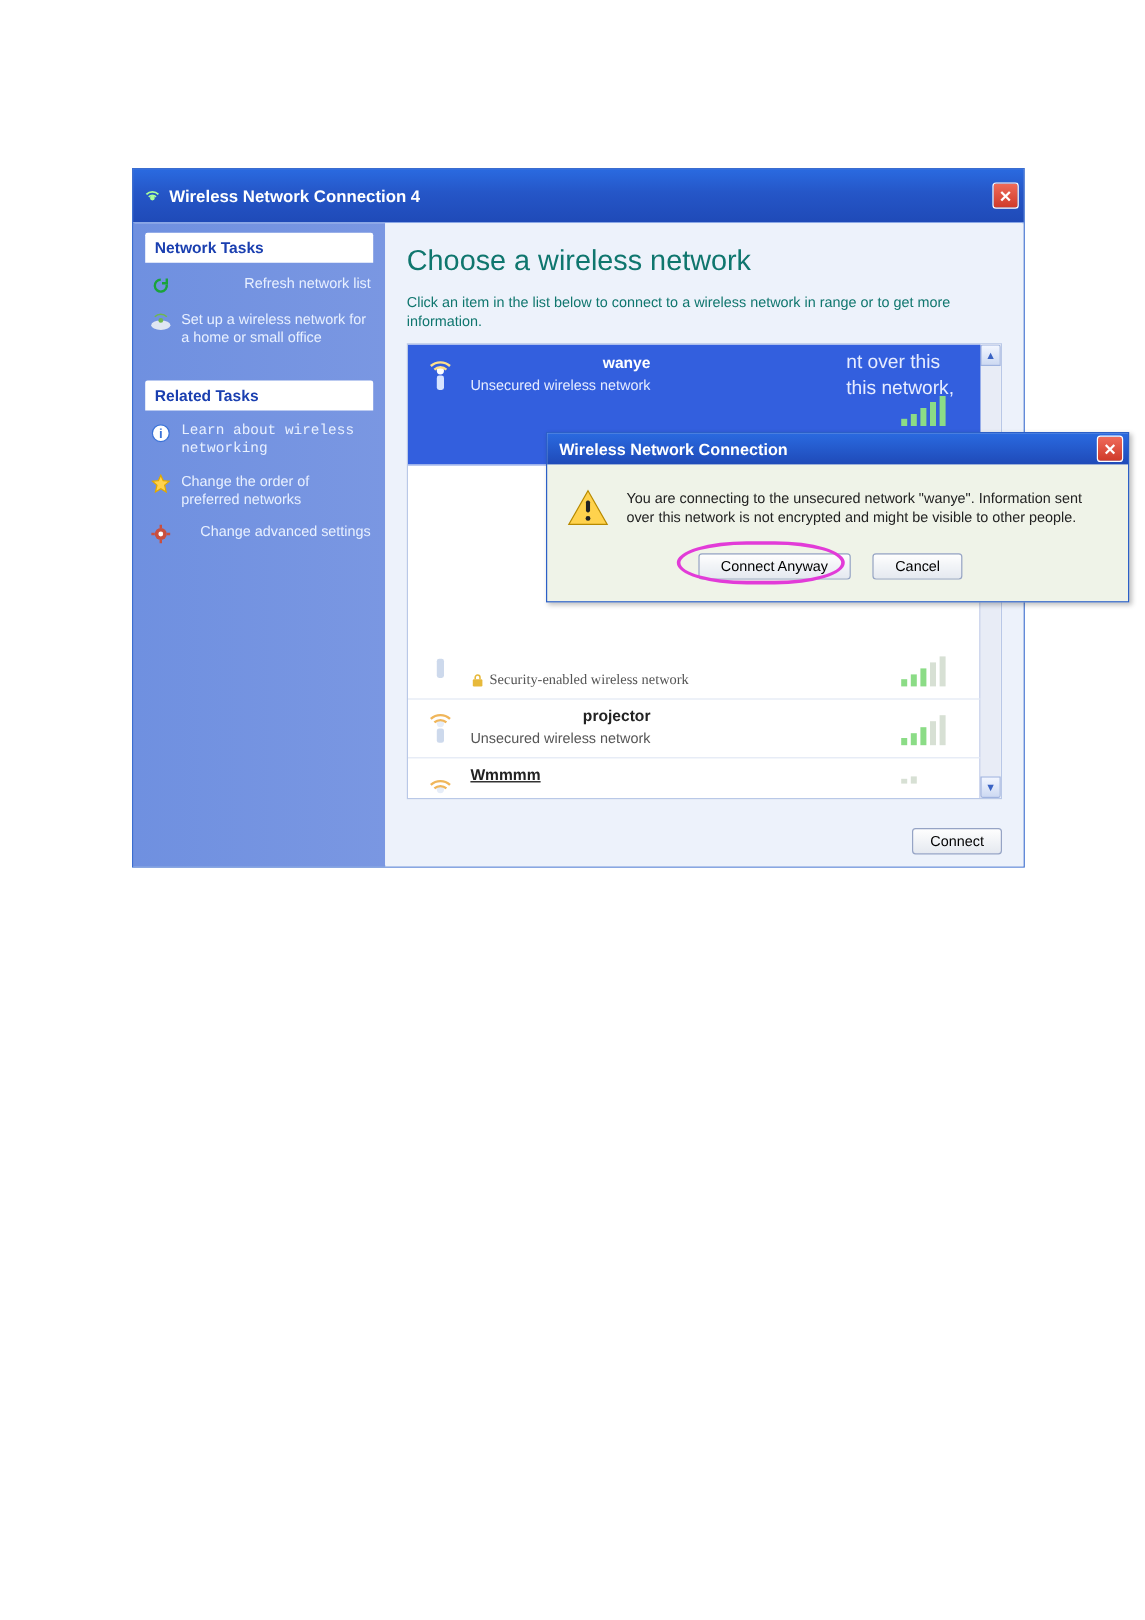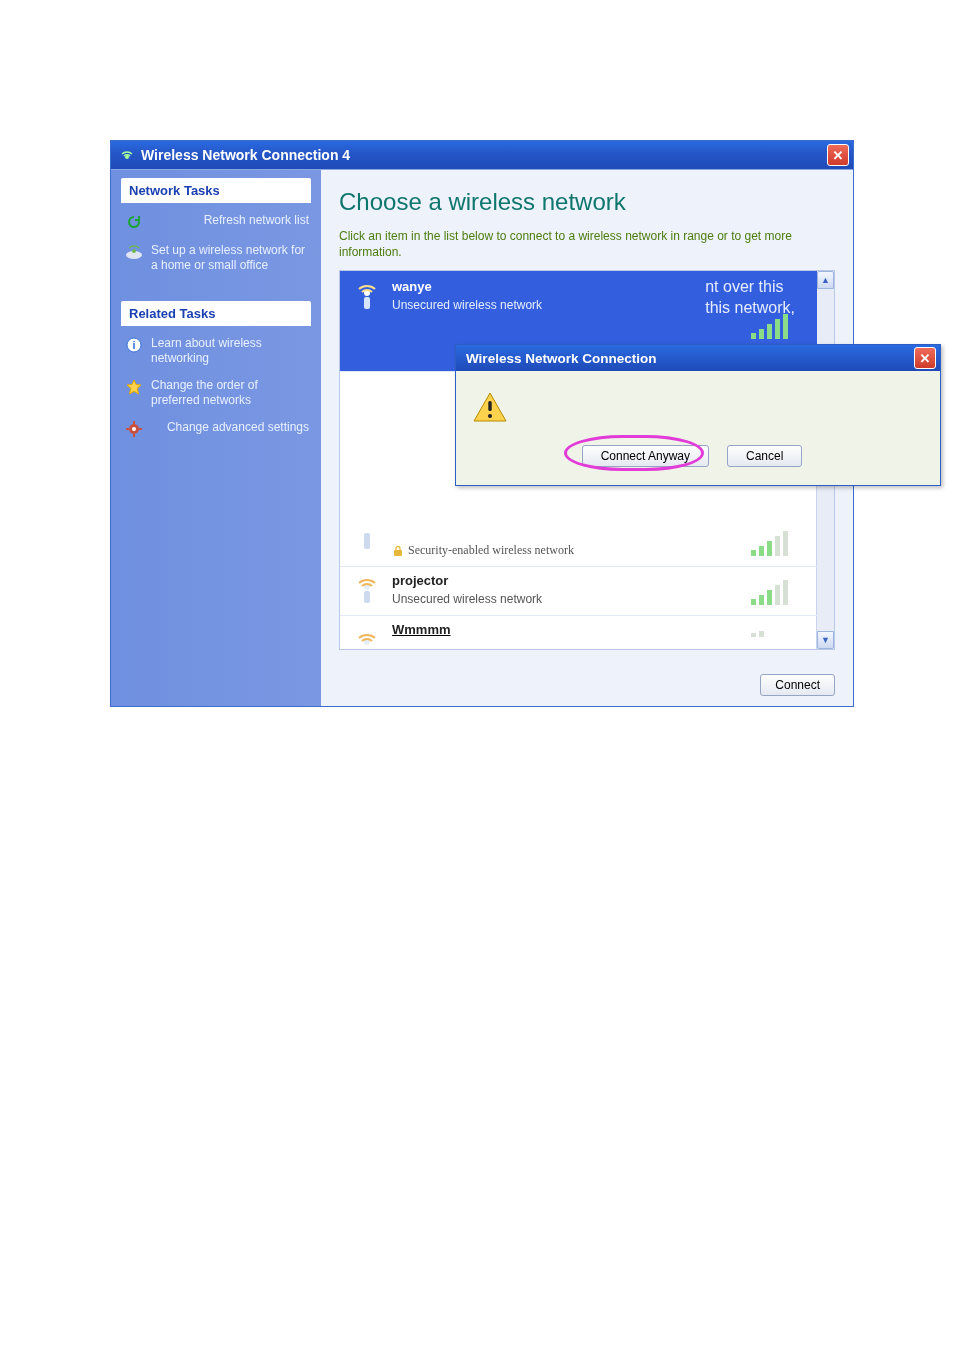--- a/index.html
+++ b/index.html
@@ -15,21 +15,21 @@
   .canvas {
     padding: 140px 100px 0 110px;
   }
   .window {
     width: 742px;
     border: 1px solid #3b6dcf;
     background: #ffffff;
     box-shadow: 0 0 0 1px #2b5fc7 inset;
   }
   .titlebar {
-    height: 28px;
+    height: 44px;
     background: linear-gradient(to bottom, #2a6ae0 0%, #2556c7 45%, #1f4ab8 100%);
     display: flex;
     align-items: center;
     color: #ffffff;
     font-weight: bold;
     padding: 0 4px 0 8px;
   }
   .titlebar .t-icon {
     margin-right: 6px;
     display: inline-flex;
@@ -92,21 +92,21 @@
   }
   .main h1 {
     margin: 0 0 12px 0;
     font-family: "Franklin Gothic Medium", Arial, sans-serif;
     font-weight: 500;
     font-size: 24px;
     color: #0f766e;
   }
   .main .subtext {
     font-size: 12px;
-    color: #4d7c0f;
+    color: #0f766e;
     margin-bottom: 10px;
     line-height: 1.35;
   }
   .netlist {
     border: 1px solid #b9c8e7;
     background: #ffffff;
     height: 378px;
     overflow: hidden;
     position: relative;
   }
@@ -144,21 +144,21 @@
   }
   .net-item.selected {
     background: #335fde;
     color: #ffffff;
     padding-top: 8px;
     padding-bottom: 30px;
   }
   .net-item.selected .ssid { color:#fff; }
   .net-item.selected .sec { color:#e6ecff; }
   .net-item .left {
-    display:flex; align-items:flex-start; gap:8px; flex:1;
+    display:flex; align-items:flex-start; gap:8px; flex:1;text-align:right;
   }
   .ap-icon { width:34px; height:34px; display:flex; align-items:center; justify-content:center; flex-shrink:0;}
   .net-text { display:flex; flex-direction:column; gap:4px; }
   .ssid { font-weight: bold; font-size: 13px; color:#222; }
   .sec { font-size: 12px; color:#555; display:flex; align-items:center; gap:4px; }
   .sig { width:46px; height:28px; align-self:flex-end; }
   .sel-extra {
     position:absolute; right:22px; top:6px;
     font-size:16px; color:#e6ecff; text-align:left; line-height:1.3;
   }
@@ -265,21 +265,21 @@
         <div class="panel-2">
           <div class="panel-header">Related Tasks</div>
 
           <div class="task-item">
             <span class="ticon">
               <svg width="16" height="16" viewBox="0 0 16 16">
                   <circle cx="8" cy="8" r="7" fill="#fff" stroke="#3a72d8"></circle>
                   <text x="8" y="12" text-anchor="middle" font-size="11" font-weight="bold" fill="#3a72d8">i</text>
                 </svg>
             </span>
-            <span style="overflow:hidden; white-space:normal;">Learn about wireless networking</span>
+            <span style="overflow:hidden; white-space:normal;font-family:Liberation Mono, monospace;">Learn about wireless networking</span>
           </div>
 
           <div class="task-item">
             <span class="ticon">
               <svg width="16" height="16" viewBox="0 0 16 16">
                   <path d="M8 1l2 4.5 5 .5-3.8 3.3L12.5 15 8 12.3 3.5 15l1.3-5.7L1 6l5-.5z" fill="#ffd24d" stroke="#e0a800"></path>
                 </svg>
             </span>
             <span>Change the order of preferred networks</span>
           </div>
@@ -444,20 +444,21 @@
             </div>
           </div>
           <div class="dlg-body">
             <span class="warn-icon">
               <svg width="36" height="32" viewBox="0 0 36 32">
                   <path d="M18 2 L34 30 H2 Z" fill="#ffd24d" stroke="#b88a00" stroke-width="1"></path>
                   <rect x="16.3" y="10" width="3.4" height="10" rx="1.5" fill="#222"></rect>
                   <circle cx="18" cy="25" r="2" fill="#222"></circle>
                 </svg>
             </span>
+            <div class="dlg-msg">You are connecting to the unsecured network "wanye". Information sent over this network is not encrypted and might be visible to other people.</div>
           </div>
           <div class="dlg-btns" style="position:relative;">
             <button class="btn">Connect Anyway</button>
             <button class="btn">Cancel</button>
             <div class="highlight-ring" style="left:108px; top:-4px; width:134px; height:30px;"></div>
           </div>
         </div>
 
       </section>
     </div>

